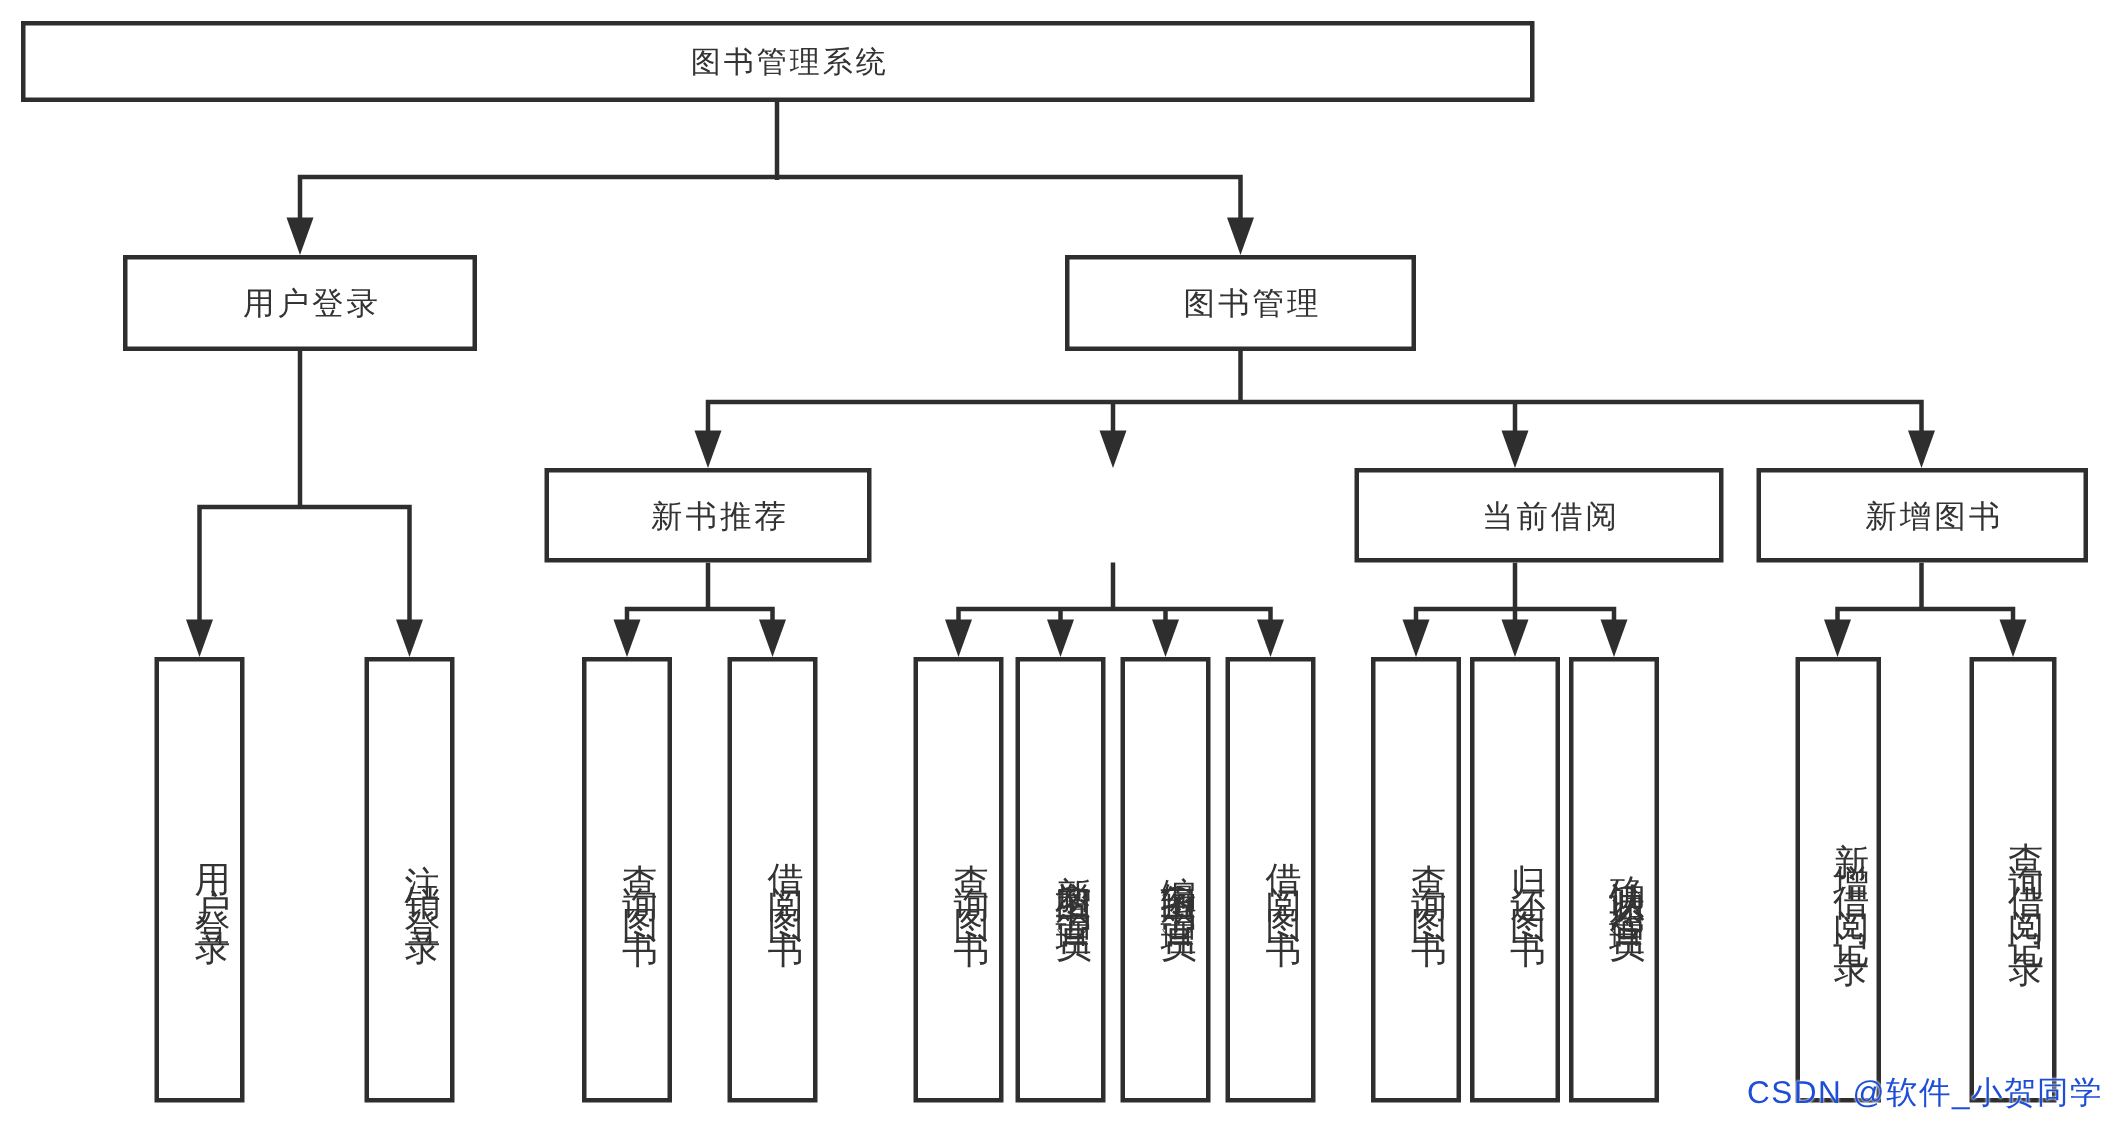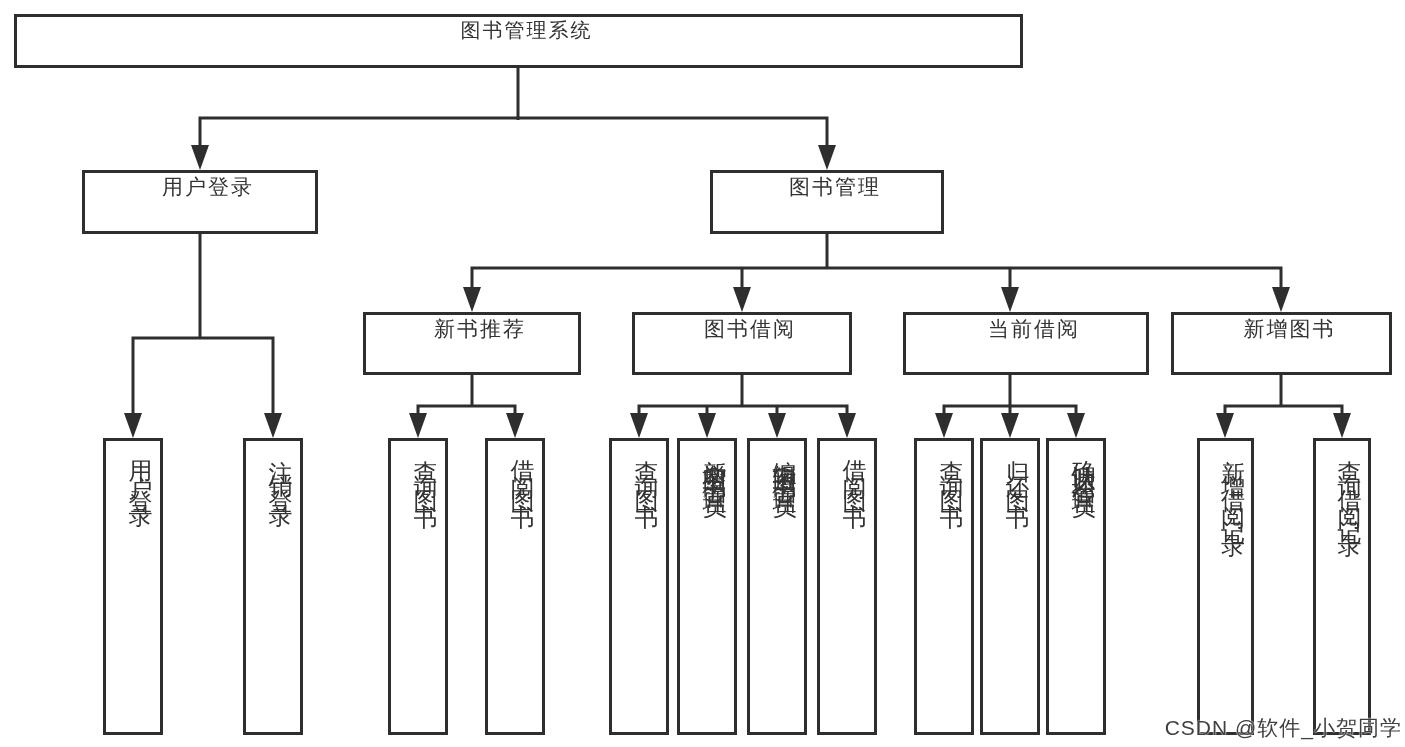--- a/index.html
+++ b/index.html
@@ -5,31 +5,31 @@
   html,body{margin:0;padding:0;background:#ffffff;}
   .canvas{
     position:relative;width:1405px;height:747px;background:#ffffff;overflow:hidden;
     font-family:"Liberation Sans","DejaVu Sans",sans-serif;color:#333333;
   }
   .connectors{position:absolute;left:0;top:0;width:1405px;height:747px;}
   .connectors path{fill:none;stroke:#2e2e2e;stroke-width:3;}
   .connectors polygon{fill:#2e2e2e;stroke:none;}
   .box{
     position:absolute;background:#ffffff;border:3px solid #2e2e2e;box-sizing:border-box;
-    display:flex;align-items:flex-start;justify-content:center;padding-left:16px;
+    display:flex;align-items:center;justify-content:center;padding-left:16px;
   }
   .hlabel{font-size:21px;letter-spacing:2px;white-space:nowrap;color:#333333;}
   .root-box .hlabel{font-size:20px;}
   .vbox .vlabel{
     writing-mode:vertical-rl;text-orientation:mixed;
     font-size:24px;line-height:1.05;color:#333333;
   }
   .watermark{
     position:absolute;right:3px;bottom:5px;z-index:6;
-    font-size:21px;letter-spacing:1px;color:#404040;
+    font-size:21px;letter-spacing:1px;color:#1d4ed8;
     text-shadow:0 0 2px #ffffff, 0 0 1px #ffffff;white-space:nowrap;
   }
 </style>
 </head>
 <body>
 
 <div class="canvas">
 
   <svg class="connectors" viewBox="0 0 1405 747" xmlns="http://www.w3.org/2000/svg">
     <path d="
@@ -82,23 +82,20 @@
   <div class="box" style="left:82px;top:170px;width:236px;height:64px">
     <span class="hlabel">用户登录</span>
   </div>
   <div class="box" style="left:363px;top:312px;width:218px;height:63px">
     <span class="hlabel">新书推荐</span>
   </div>
 
   <div class="box" style="left:710px;top:170px;width:234px;height:64px">
     <span class="hlabel">图书管理</span>
   </div>
-  <div class="box" style="left:632px;top:312px;width:220px;height:63px">
-    <span class="hlabel">图书借阅</span>
-  </div>
   <div class="box" style="left:903px;top:312px;width:246px;height:63px">
     <span class="hlabel">当前借阅</span>
   </div>
   <div class="box" style="left:1171px;top:312px;width:221px;height:63px">
     <span class="hlabel">新增图书</span>
   </div>
 
   <div class="box vbox" style="left:103px;top:438px;width:60px;height:297px">
     <span class="vlabel" style="letter-spacing: 15px;">用户登录</span>
   </div>

